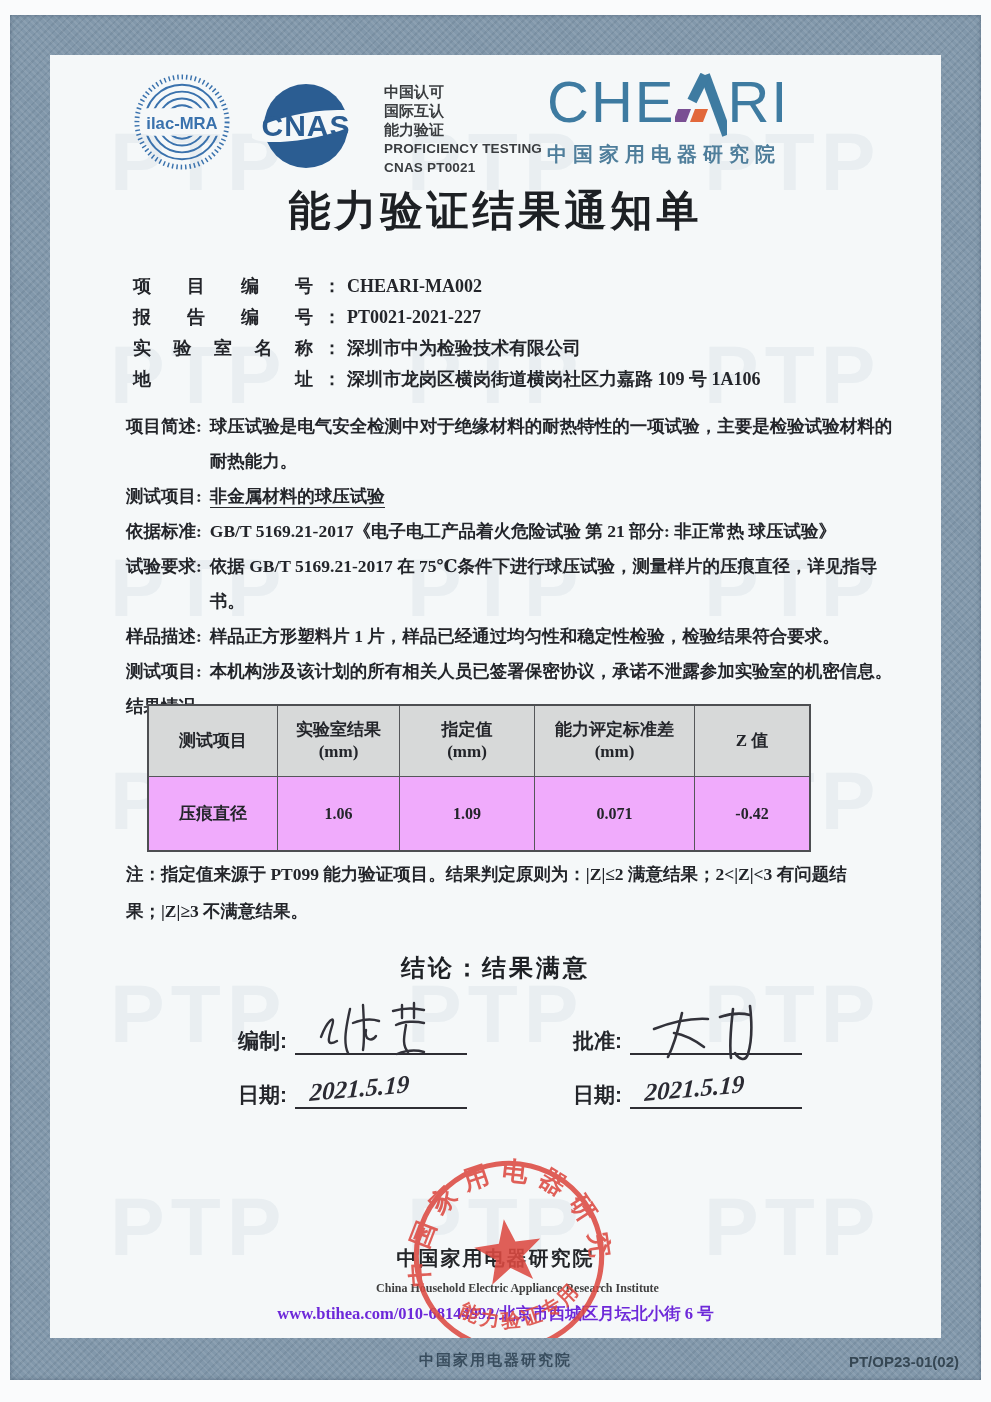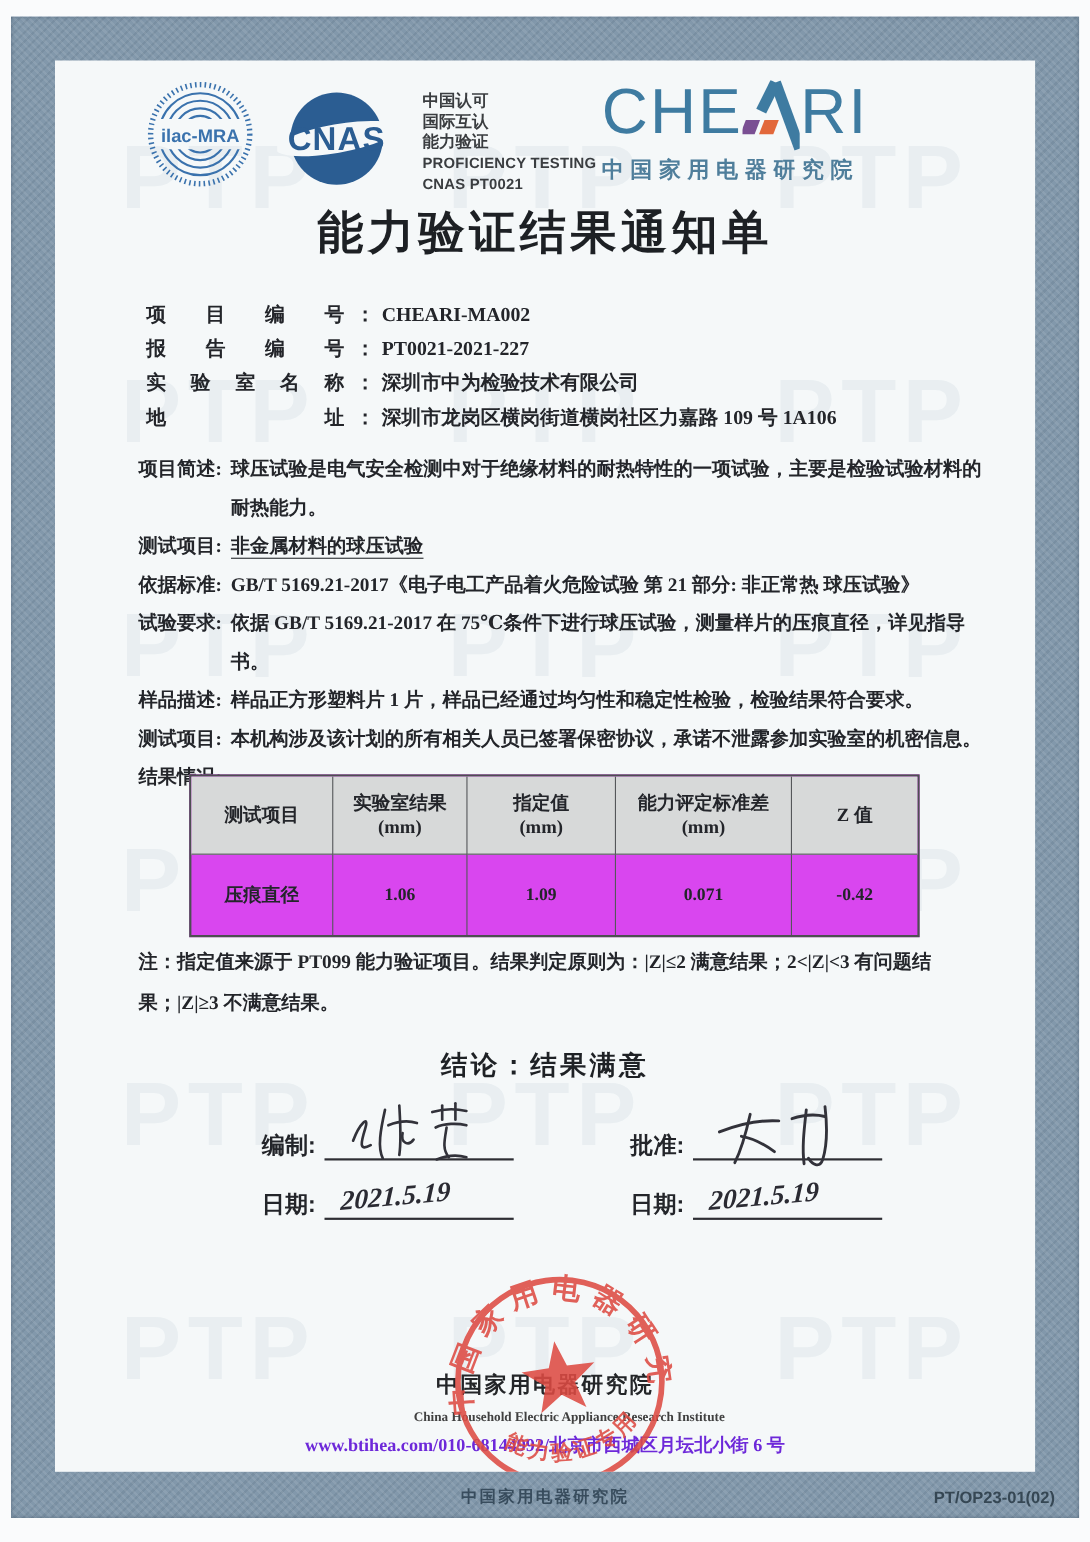--- a/index.html
+++ b/index.html
@@ -68,22 +68,22 @@
   .fvalue { font-size:18px; font-weight:700; }
 
   
   .sections { position:absolute; left:76px; top:354px; width:772px; }
   .sec { display:flex; line-height:35px; font-size:17.5px; font-weight:600; }
   .sec .slabel { white-space:nowrap; margin-right:8px; }
   .sec .scontent { flex:1; }
   .sec .u { border-bottom:1.6px solid #2a2c30; padding-bottom:1px; }
 
   
-  .rtable { position:absolute; left:122px; top:649px; width:664px;
-            border:2px solid #4d4f52; background:#d946ef; }
+  .rtable { position:absolute; left:97px; top:649px; width:664px;
+            border:2px solid #4d4f52; background:#f0abfc; }
   .trow { display:grid; grid-template-columns:129px 122px 135px 160px 114px; }
   .trow.head { background:#d7d9d9; height:71px; }
   .trow.body { height:73px; }
   .tcell { border-right:1.5px solid #55575a; display:flex; flex-direction:column;
            align-items:center; justify-content:center; font-size:17px; font-weight:700;
            line-height:22px; }
   .tcell:last-child { border-right:none; }
   .trow.head .tcell { border-bottom:1.5px solid #55575a; }
   .num { font-size:16px;text-align:center; }
 

